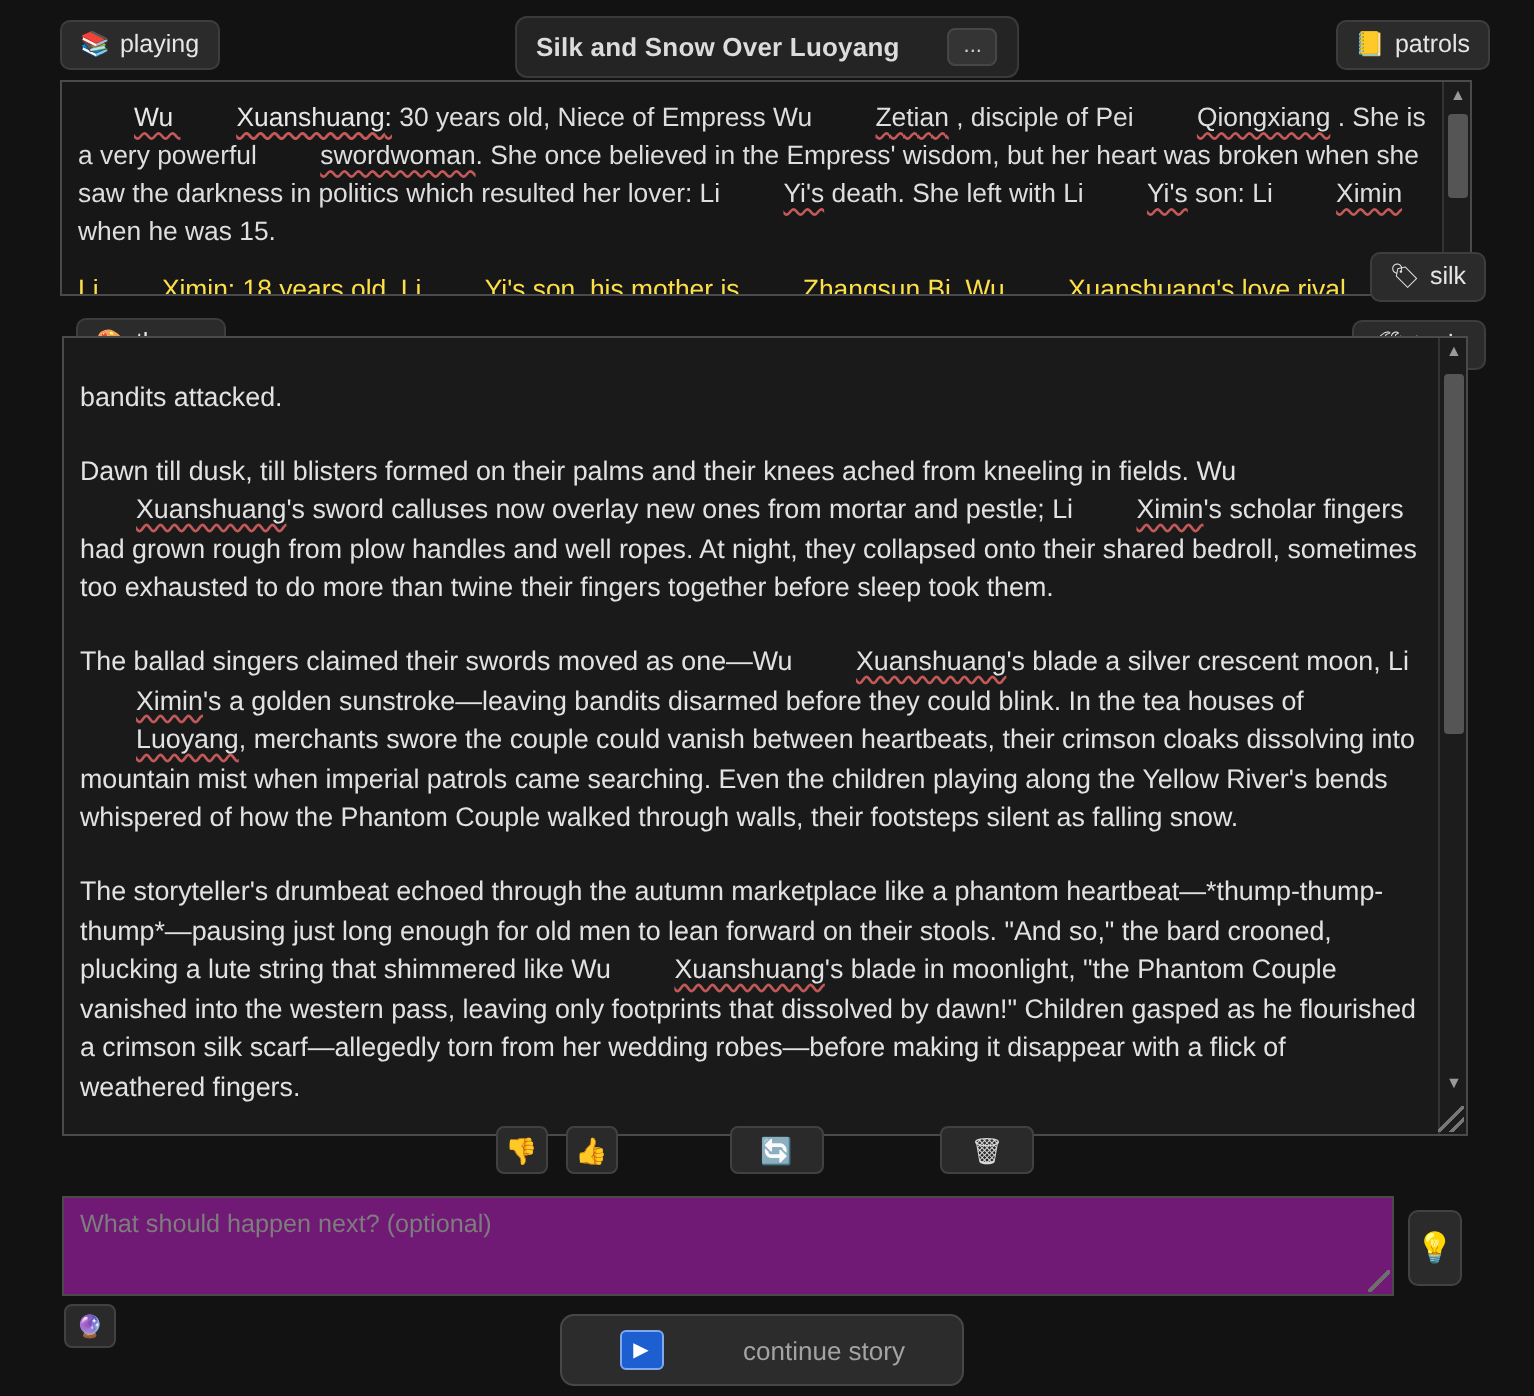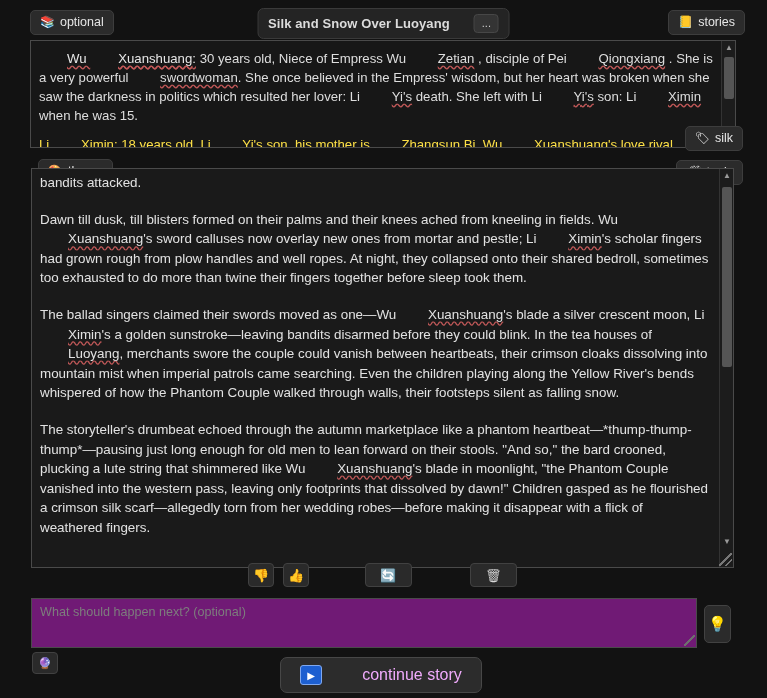--- a/index.html
+++ b/index.html
@@ -103,21 +103,21 @@
   .storyinner {
     position: absolute; left: 0; right: 16px; top: 0; bottom: 0;
     padding: 4px 8px 8px 8px;
   }
   .storyinner p {
     margin: 0 0 17px 0;
     font-size: 13.4px;
     line-height: 19.6px;
     color: #e2e2e2;
   }
-  .storyinner p:first-child { margin-top: 0; }
+  .storyinner p:first-child { margin-top: 16px; }
   .resizer {
     position: absolute; right: 1px; bottom: 1px; width: 13px; height: 13px;
     background:
       linear-gradient(135deg, transparent 45%, #777 45%, #777 55%, transparent 55%),
       linear-gradient(135deg, transparent 70%, #777 70%, #777 80%, transparent 80%);
   }
 
   
   .actions {
     position: absolute; top: 563px; left: 0; right: 0; height: 28px;
@@ -164,48 +164,48 @@
     background: #2a2a2a; border: 1px solid #414141; border-radius: 4px;
     display: flex; align-items: center; justify-content: center;
     font-size: 11px; cursor: pointer;
   }
   #continue-btn {
     position: absolute; left: 280px; top: 657px; width: 202px; height: 36px;
     background: #2c2c2c; border: 1px solid #474747; border-radius: 7px;
     display: flex; align-items: center; justify-content: center; gap: 10px;
     cursor: pointer;
   }
-  #continue-btn .label { font-size: 16px; color: #f0abfc; margin-left: 30px; }
+  #continue-btn .label { font-size: 13px; color: #a3a3a3; margin-left: 30px; }
   .play-ico {
     width: 22px; height: 20px; background: #1d5fd0;
     border: 1px solid #7fa8ef; border-radius: 3px;
     display: flex; align-items: center; justify-content: center;
     color: #fff; font-size: 10px;
   }
 </style>
 </head>
 <body>
 
 <div class="app">
 
   <div class="topbar">
 
     <div class="pill" id="stories-btn">
       <span class="glyph">📚</span>
-      <span>optional</span>
+      <span>playing</span>
     </div>
 
     <div class="title-wrap">
       <span class="title-text">Silk and Snow Over Luoyang</span>
       <span class="dots-btn">...</span>
     </div>
 
     <div class="pill" id="notepad-btn">
       <span class="glyph">📒</span>
-      <span>stories</span>
+      <span>patrols</span>
     </div>
   </div>
 
   <div class="charpanel">
     <p>
       <span class="nm sq-red">Wu <span class="sq-red">Xuanshuang</span>:</span><span>  30 years old, Niece of Empress Wu <span class="sq-red">Zetian</span> , disciple of Pei <span class="sq-red">Qiongxiang</span> . She is a very powerful <span class="sq-red">swordwoman</span>. She once believed in the Empress' wisdom, but her heart was broken when she saw the darkness in politics which resulted her lover: Li <span class="sq-red">Yi's</span> death. She left with Li <span class="sq-red">Yi's</span> son: Li <span class="sq-red">Ximin</span> when he was 15.</span>
     </p>
     <p class="second">
       <span>Li <span class="sq-red">Ximin</span>: 18 years old. Li <span class="sq-red">Yi's</span> son, his mother is <span class="sq-red">Zhangsun</span> Bi. Wu <span class="sq-red">Xuanshuang</span>'s love rival.</span>
     </p>

